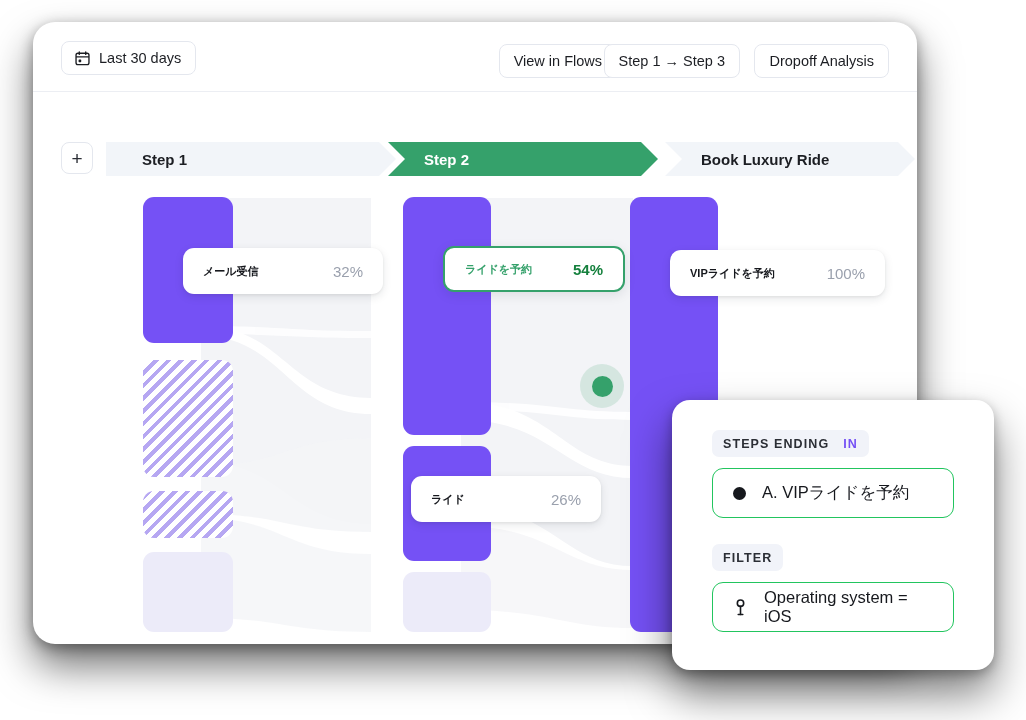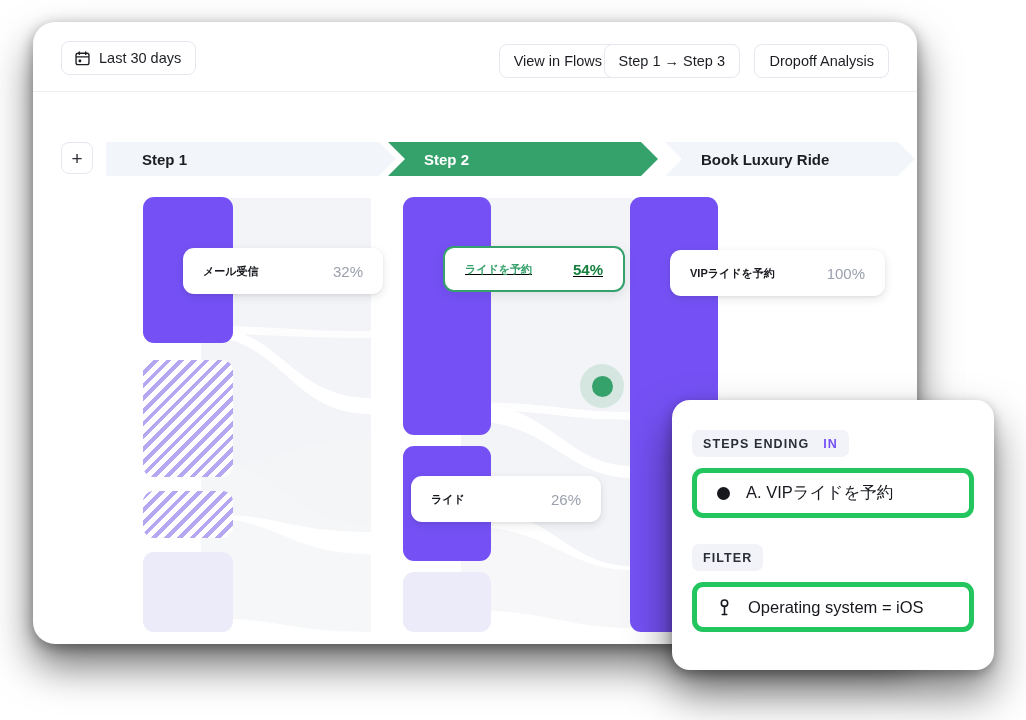--- a/index.html
+++ b/index.html
@@ -162,41 +162,41 @@
   }
 
   
   .panel {
     position: absolute;
     left: 672px; top: 400px;
     width: 322px; height: 270px;
     background: #ffffff;
     border-radius: 18px;
     box-shadow: 0 24px 44px rgba(0,0,0,0.50), 0 4px 12px rgba(0,0,0,0.28);
-    padding: 30px 20px;
+    padding: 30px 40px;
   }
   .tag {
     display: inline-flex; align-items: center;
     height: 27px;
     padding: 0 11px;
     background: #f1f3f9;
     border-radius: 7px;
     font-size: 12.5px;
     font-weight: bold;
     letter-spacing: 1.1px;
     color: #2b2e35;
   }
   .tag .accent { color: #7551f5; margin-left: 14px; }
   .pill {
     display: flex; align-items: center; gap: 16px;
     height: 50px;
     margin-top: 11px;
     padding: 0 20px;
     background: #ffffff;
-    border: 5px solid #22c55e;
+    border: 1px solid #22c55e;
     border-radius: 11px;
     font-size: 16.5px;
     color: #16181d;
     cursor: pointer;
   }
   .pill .bullet {
     width: 13px; height: 13px;
     border-radius: 50%;
     background: #16181d;
     flex: none;
@@ -292,21 +292,21 @@
 
       <div class="vlabel" style="left:150px; top:82px; width:200px;">
         <span class="vname">メール受信</span>
         <span class="vpct">32%</span>
       </div>
 
       <div class="dot-marker" style="left:547px; top:198px;">
           <i></i>
         </div>
 
-      <div class="vlabel hl" style="left:410px; top:80px; width:182px;text-decoration:underline;">
+      <div class="vlabel hl" style="left:410px; top:80px; width:182px;">
         <span class="vname">ライドを予約</span>
         <span class="vpct">54%</span>
       </div>
 
       <div class="vlabel" style="left:637px; top:84px; width:215px;">
         <span class="vname">VIPライドを予約</span>
         <span class="vpct">100%</span>
       </div>
 
       <div class="vlabel" style="left:378px; top:310px; width:190px;">

